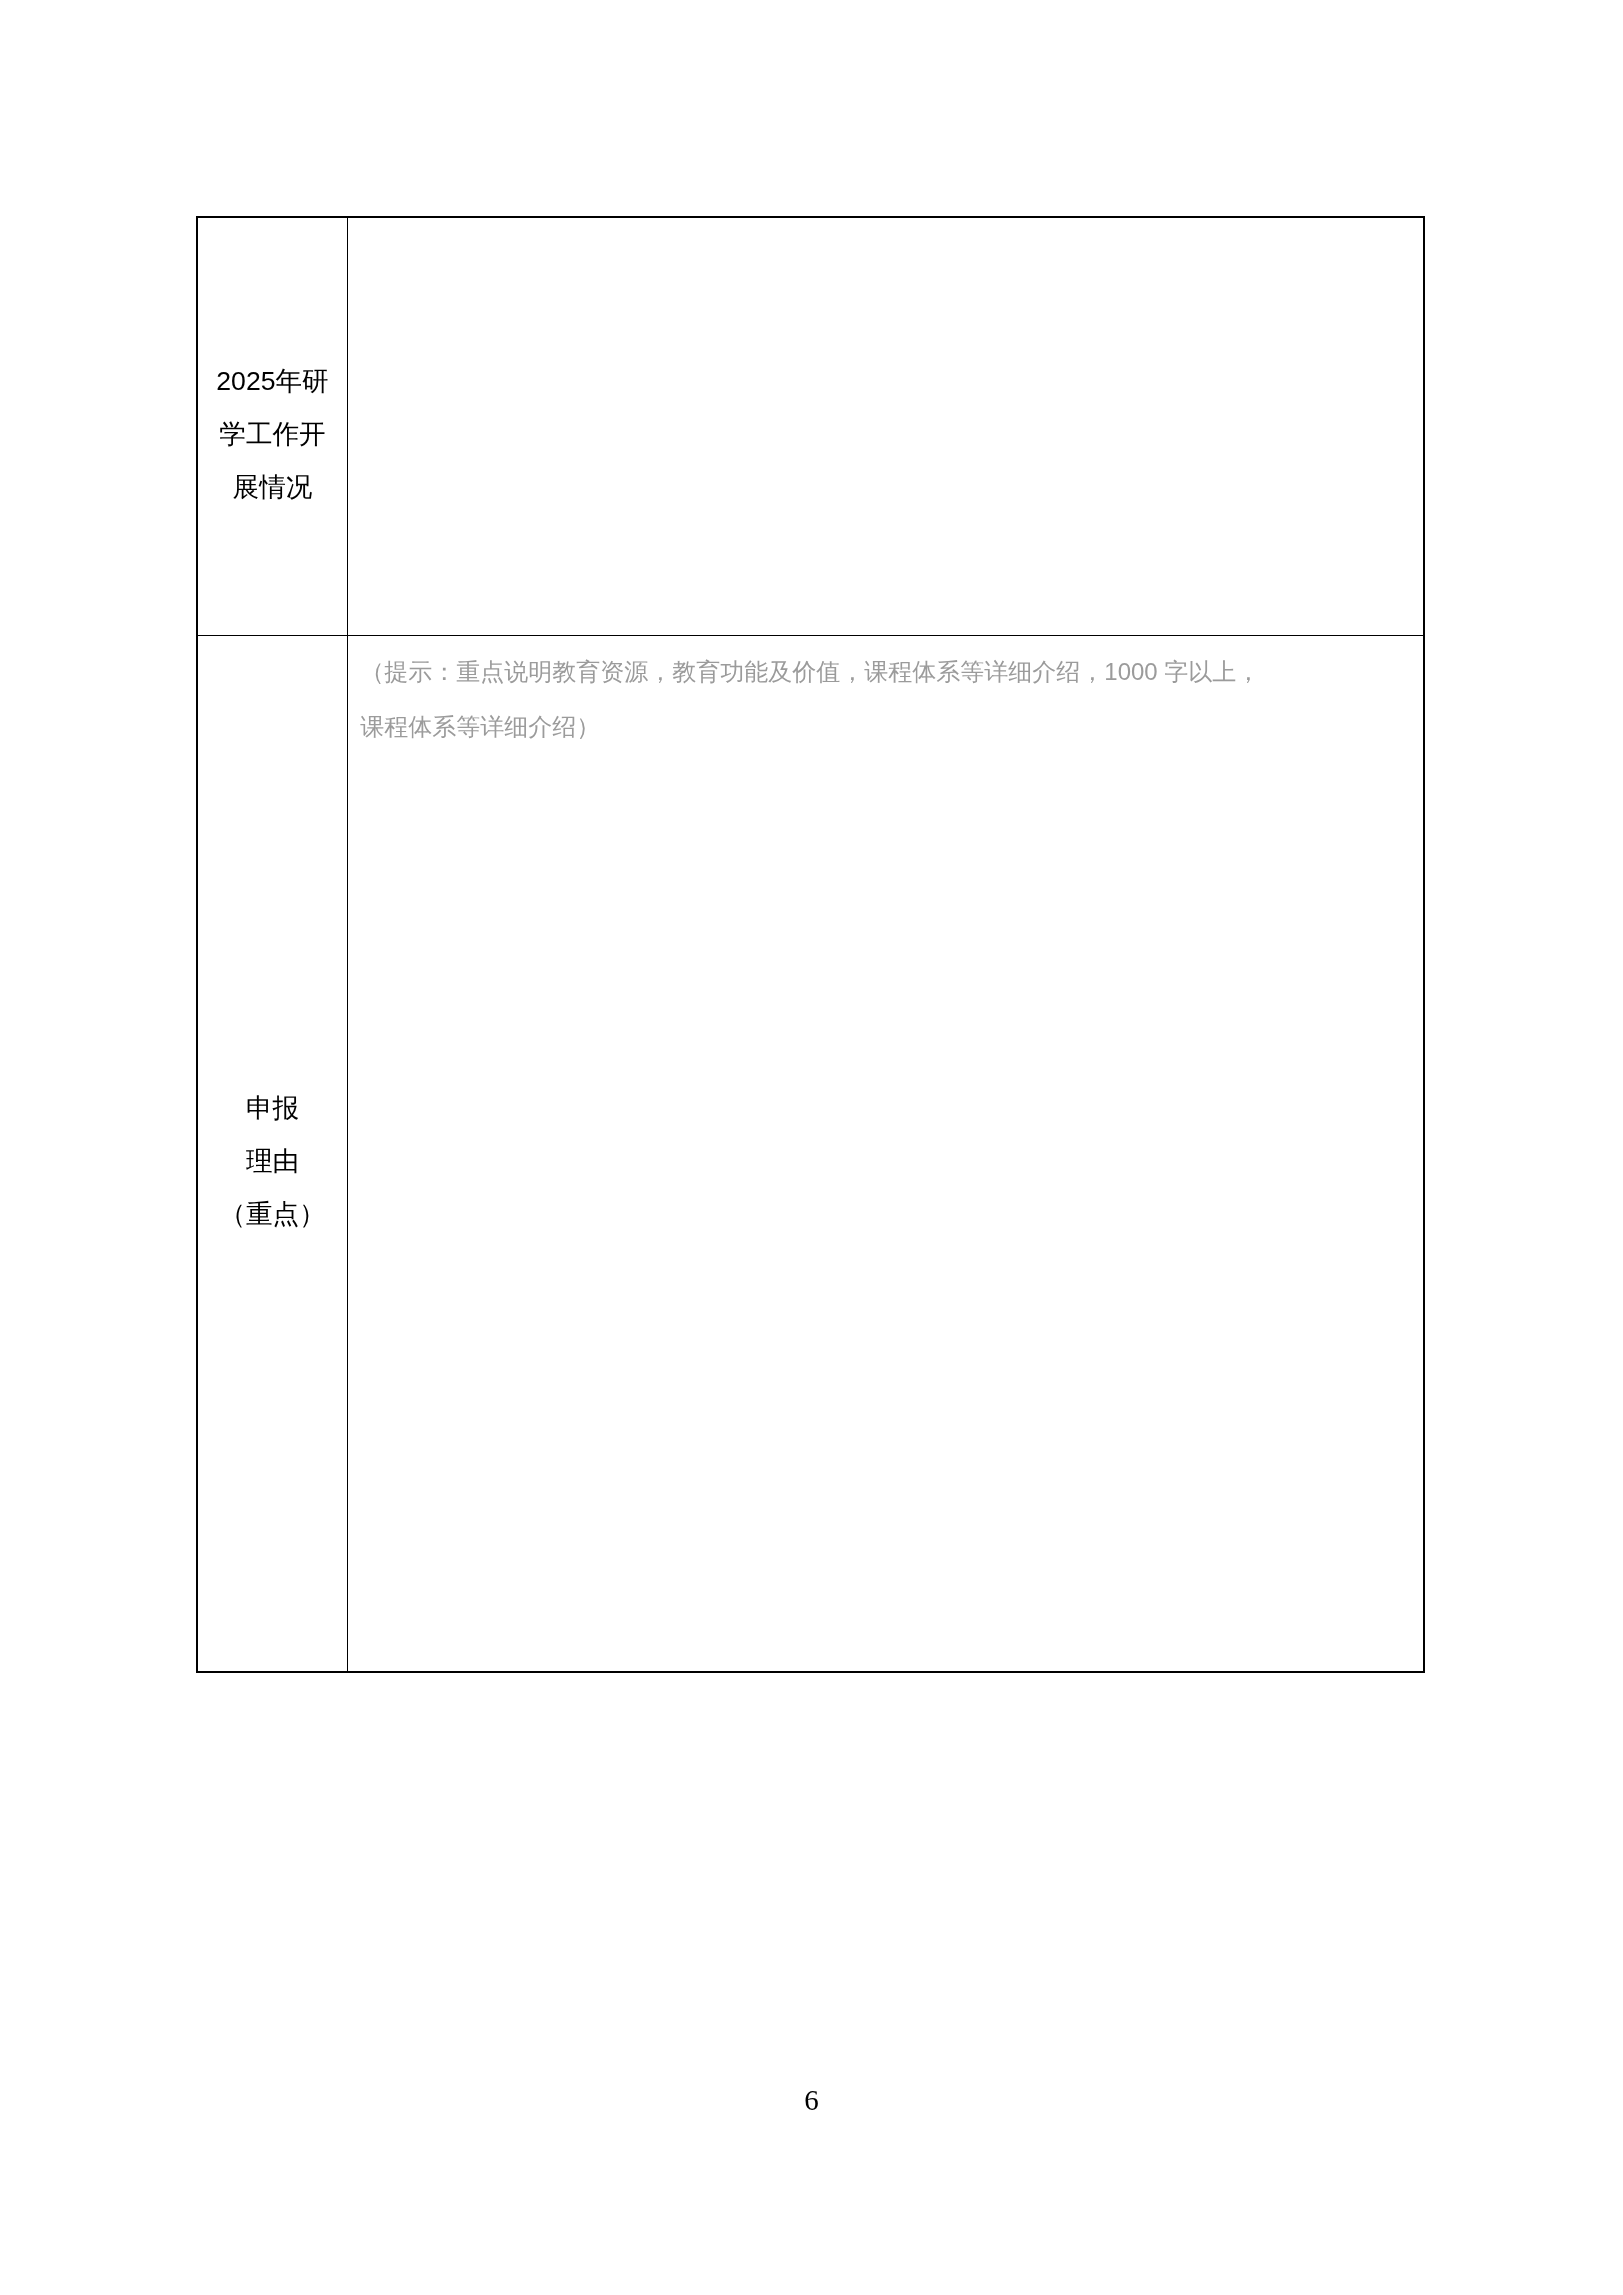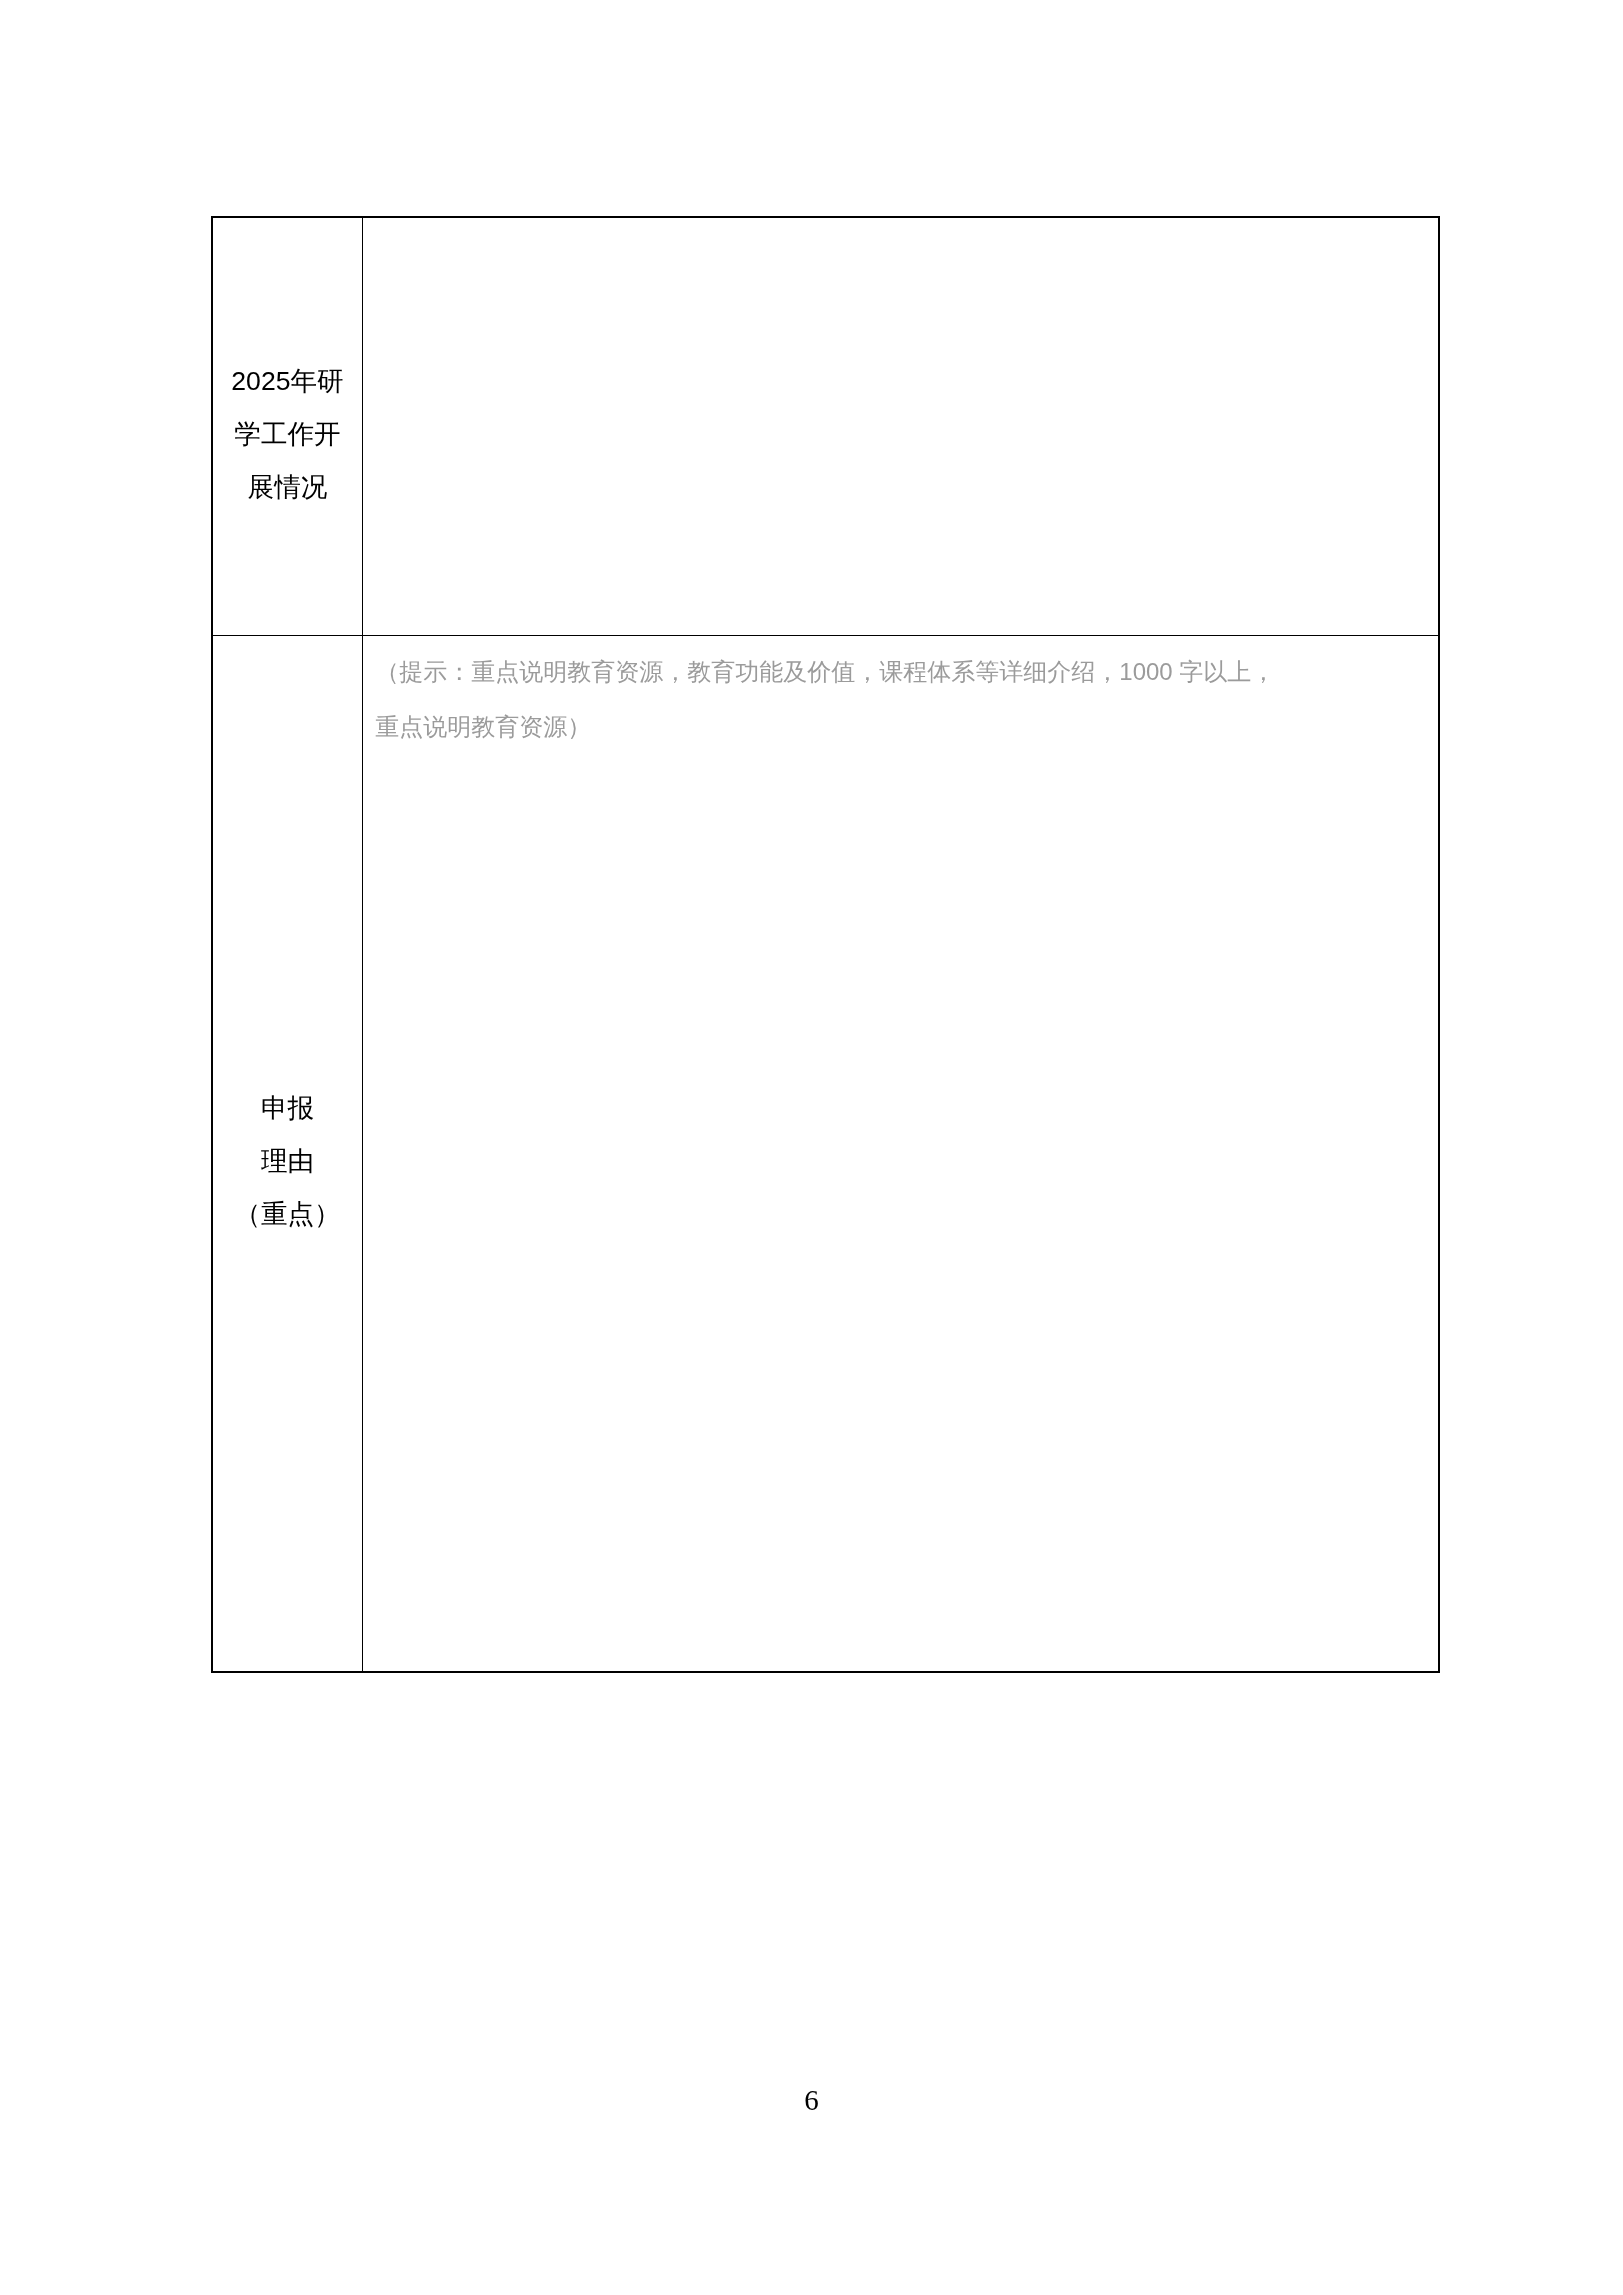--- a/index.html
+++ b/index.html
@@ -11,21 +11,21 @@
     position: relative;
     width: 1623px;
     height: 2295px;
     background: #ffffff;
     font-family: "Liberation Sans", sans-serif;
     color: #000000;
     overflow: hidden;
   }
   .form-table {
     position: absolute;
-    left: 211px;
+    left: 196px;
     top: 216px;
     width: 1229px;
     height: 1457px;
     box-sizing: border-box;
     border: 2px solid #000000;
     display: grid;
     grid-template-columns: 150px 1fr;
     grid-template-rows: 418px 1fr;
   }
   .cell {
@@ -86,21 +86,21 @@
 
     <div class="cell label-cell border-r">
       <div class="label-line">申报</div>
       <div class="label-line">理由</div>
       <div class="label-line">（重点）</div>
     </div>
 
     <div class="cell content-cell">
       <div class="hint">
         <div>（提示：重点说明教育资源，教育功能及价值，课程体系等详细介绍，1000 字以上，</div>
-        <div>重点说明教育资源）</div>
+        <div>课程体系等详细介绍）</div>
       </div>
     </div>
 
   </div>
 
   <div class="page-number">6</div>
 
 </div>
 
 

